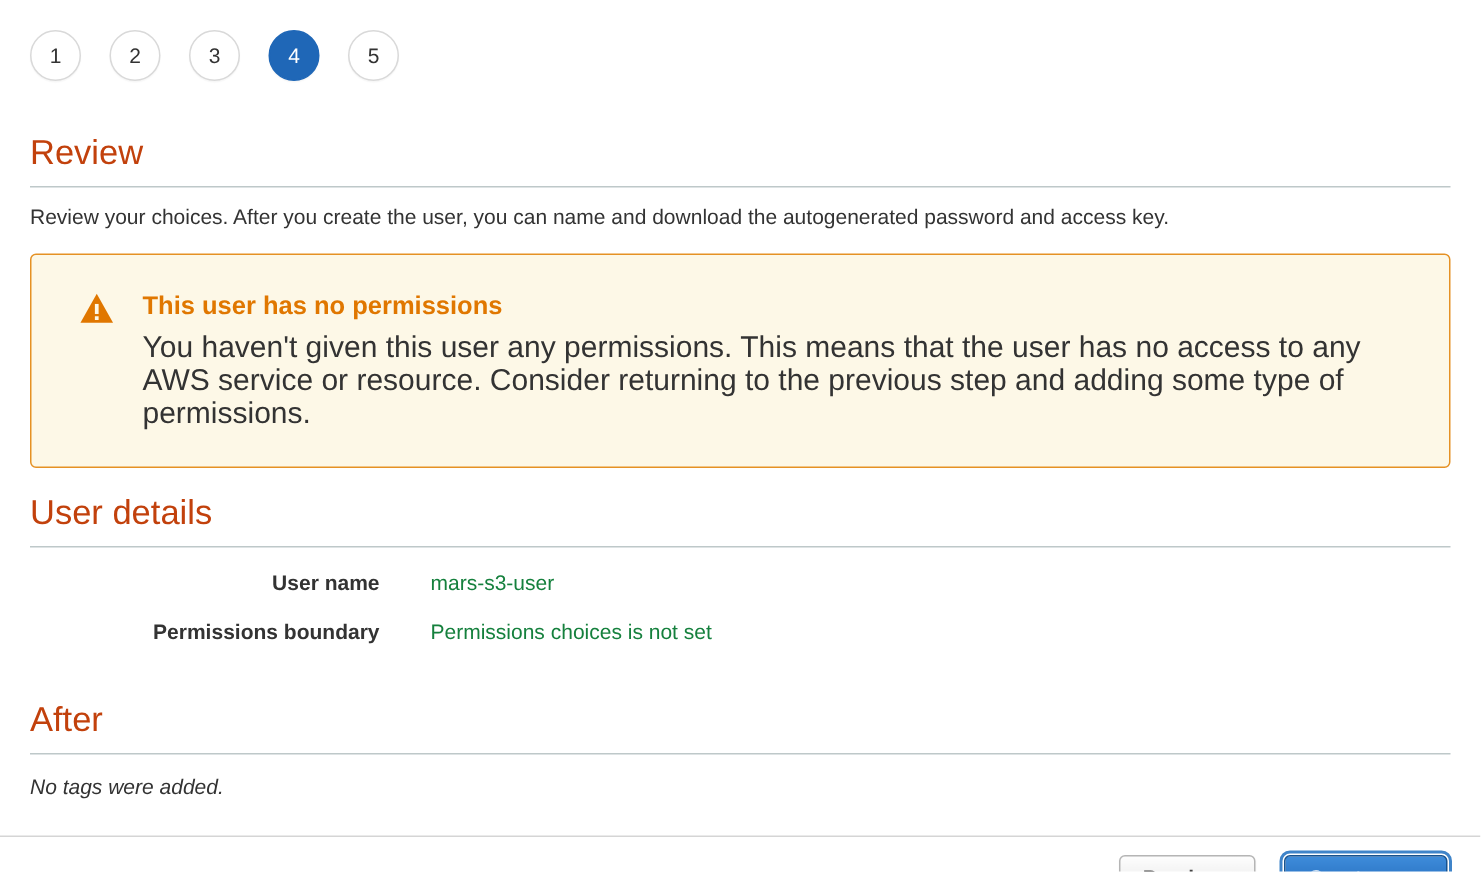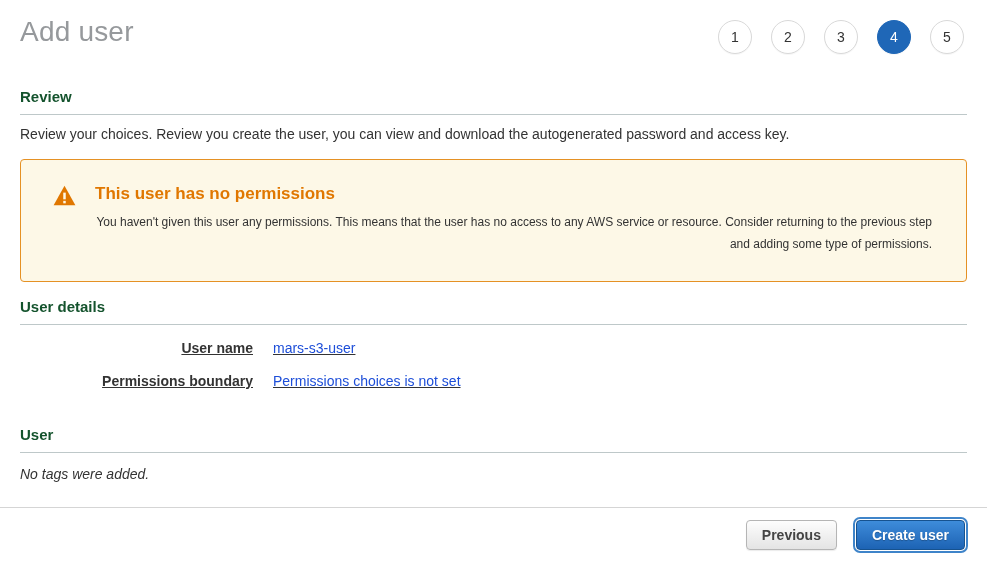--- a/index.html
+++ b/index.html
@@ -10,73 +10,72 @@
   .header { display: flex; justify-content: space-between; align-items: flex-start; padding: 16px 20px 0 20px; }
   .page-title { font-size: 28px; font-weight: 400; color: #96999c; letter-spacing: 0.2px; }
   .steps { display: flex; gap: 19px; margin-top: 4px; margin-right: 3px; }
   .step { width: 34px; height: 34px; border-radius: 50%; border: 1px solid #d9d9d9; background: #fff;
           display: flex; align-items: center; justify-content: center; font-size: 14px; color: #333;
           box-shadow: 0 1px 1px rgba(0,0,0,0.04); }
   .step.active { background: #1f67b7; border-color: #1f67b7; color: #fff; }
 
   
   .content { margin: 0 20px; }
-  .section-heading { font-size: 15px; font-weight: 700; color: #14532d; }
+  .section-heading { font-size: 23px; font-weight: 400; color: #c2410c; }
   .rule { border: 0; border-top: 1px solid #bec8c9; height: 0; margin-top: 9px; }
   .review-heading { margin-top: 34px; }
   .review-desc { margin-top: 11px; font-size: 14px; color: #333; }
 
   
   .warning-box { margin-top: 17px; border: 1px solid #e59124; border-radius: 4px; background: #fdf8e7;
                  padding: 24px 34px 24px 32px; display: flex; align-items: flex-start; min-height: 123px; }
   .warning-icon { flex: 0 0 auto; margin-top: 1px; }
   .warning-text { margin-left: 19px; }
   .warning-title { font-size: 17px; color: #e07700; font-weight: 700; }
-  .warning-body { margin-top: 7px; font-size: 12px; line-height: 22px; color: #333; max-width: 856px; text-align: right; }
+  .warning-body { margin-top: 7px; font-size: 20px; line-height: 22px; color: #333; max-width: 856px; }
 
   
   .details-heading { margin-top: 16px; }
   .details-table { margin-top: 15px; }
-  .detail-row { display: flex; align-items: baseline; margin-bottom: 17px; font-size: 14px; text-decoration: underline; }
+  .detail-row { display: flex; align-items: baseline; margin-bottom: 17px; font-size: 14px; }
   .detail-label { width: 233px; text-align: right; font-weight: 700; color: #333; flex: 0 0 auto; }
-  .detail-value { margin-left: 20px; color: #1d4ed8; }
+  .detail-value { margin-left: 34px; color: #15803d; }
 
   
   .tags-heading { margin-top: 37px; }
   .tags-empty { margin-top: 13px; font-size: 14px; font-style: italic; color: #333; }
 
   
   .footer { border-top: 1px solid #d5d5d5; margin-top: 25px; padding: 12px 22px; display: flex;
             justify-content: flex-end; align-items: center; }
   .btn { font-family: inherit; font-size: 14px; font-weight: 700; border-radius: 4px; cursor: pointer;
          padding: 5px 15px; line-height: 18px; }
   .btn-previous { margin-left: 40px; color: #444; background: linear-gradient(#fdfdfd, #e4e4e4);
                   border: 1px solid #b5b5b5; box-shadow: 0 1px 1px rgba(0,0,0,0.08); }
   .btn-create { margin-left: 19px; color: #fff; background: linear-gradient(#3e8cda, #1d63b4);
                 border: 1px solid #16528f; outline: 2px solid #3f84c9; outline-offset: 1px;
                 text-shadow: 0 1px 1px rgba(0,0,0,0.25); }
 </style>
 </head>
 <body>
 
 <div class="header">
-  <div class="page-title">Add user</div>
   <div class="steps">
     <div class="step">1</div>
     <div class="step">2</div>
     <div class="step">3</div>
     <div class="step active">4</div>
     <div class="step">5</div>
   </div>
 </div>
 
 <div class="content">
   <h2 class="section-heading review-heading">Review</h2>
   <hr class="rule">
-  <p class="review-desc">Review your choices. Review you create the user, you can view and download the autogenerated password and access key.</p>
+  <p class="review-desc">Review your choices. After you create the user, you can name and download the autogenerated password and access key.</p>
 
   <div class="warning-box">
     <span class="warning-icon">
       <svg width="23" height="21" viewBox="0 0 24 22">
         <path d="M12 0.8 L23.4 21.2 L0.6 21.2 Z" fill="#e07700"></path>
         <rect x="10.7" y="8" width="2.6" height="7" fill="#fdf8e7"></rect>
         <rect x="10.7" y="16.6" width="2.6" height="2.6" fill="#fdf8e7"></rect>
       </svg>
     </span>
     <div class="warning-text">
@@ -92,21 +91,21 @@
     <div class="detail-row">
       <div class="detail-label">User name</div>
       <div class="detail-value">mars-s3-user</div>
     </div>
     <div class="detail-row">
       <div class="detail-label">Permissions boundary</div>
       <div class="detail-value">Permissions choices is not set</div>
     </div>
   </div>
 
-  <h2 class="section-heading tags-heading">User</h2>
+  <h2 class="section-heading tags-heading">After</h2>
   <hr class="rule">
   <p class="tags-empty">No tags were added.</p>
 </div>
 
 <div class="footer">
 
   <button class="btn btn-previous">Previous</button>
   <button class="btn btn-create">Create user</button>
 </div>
 

